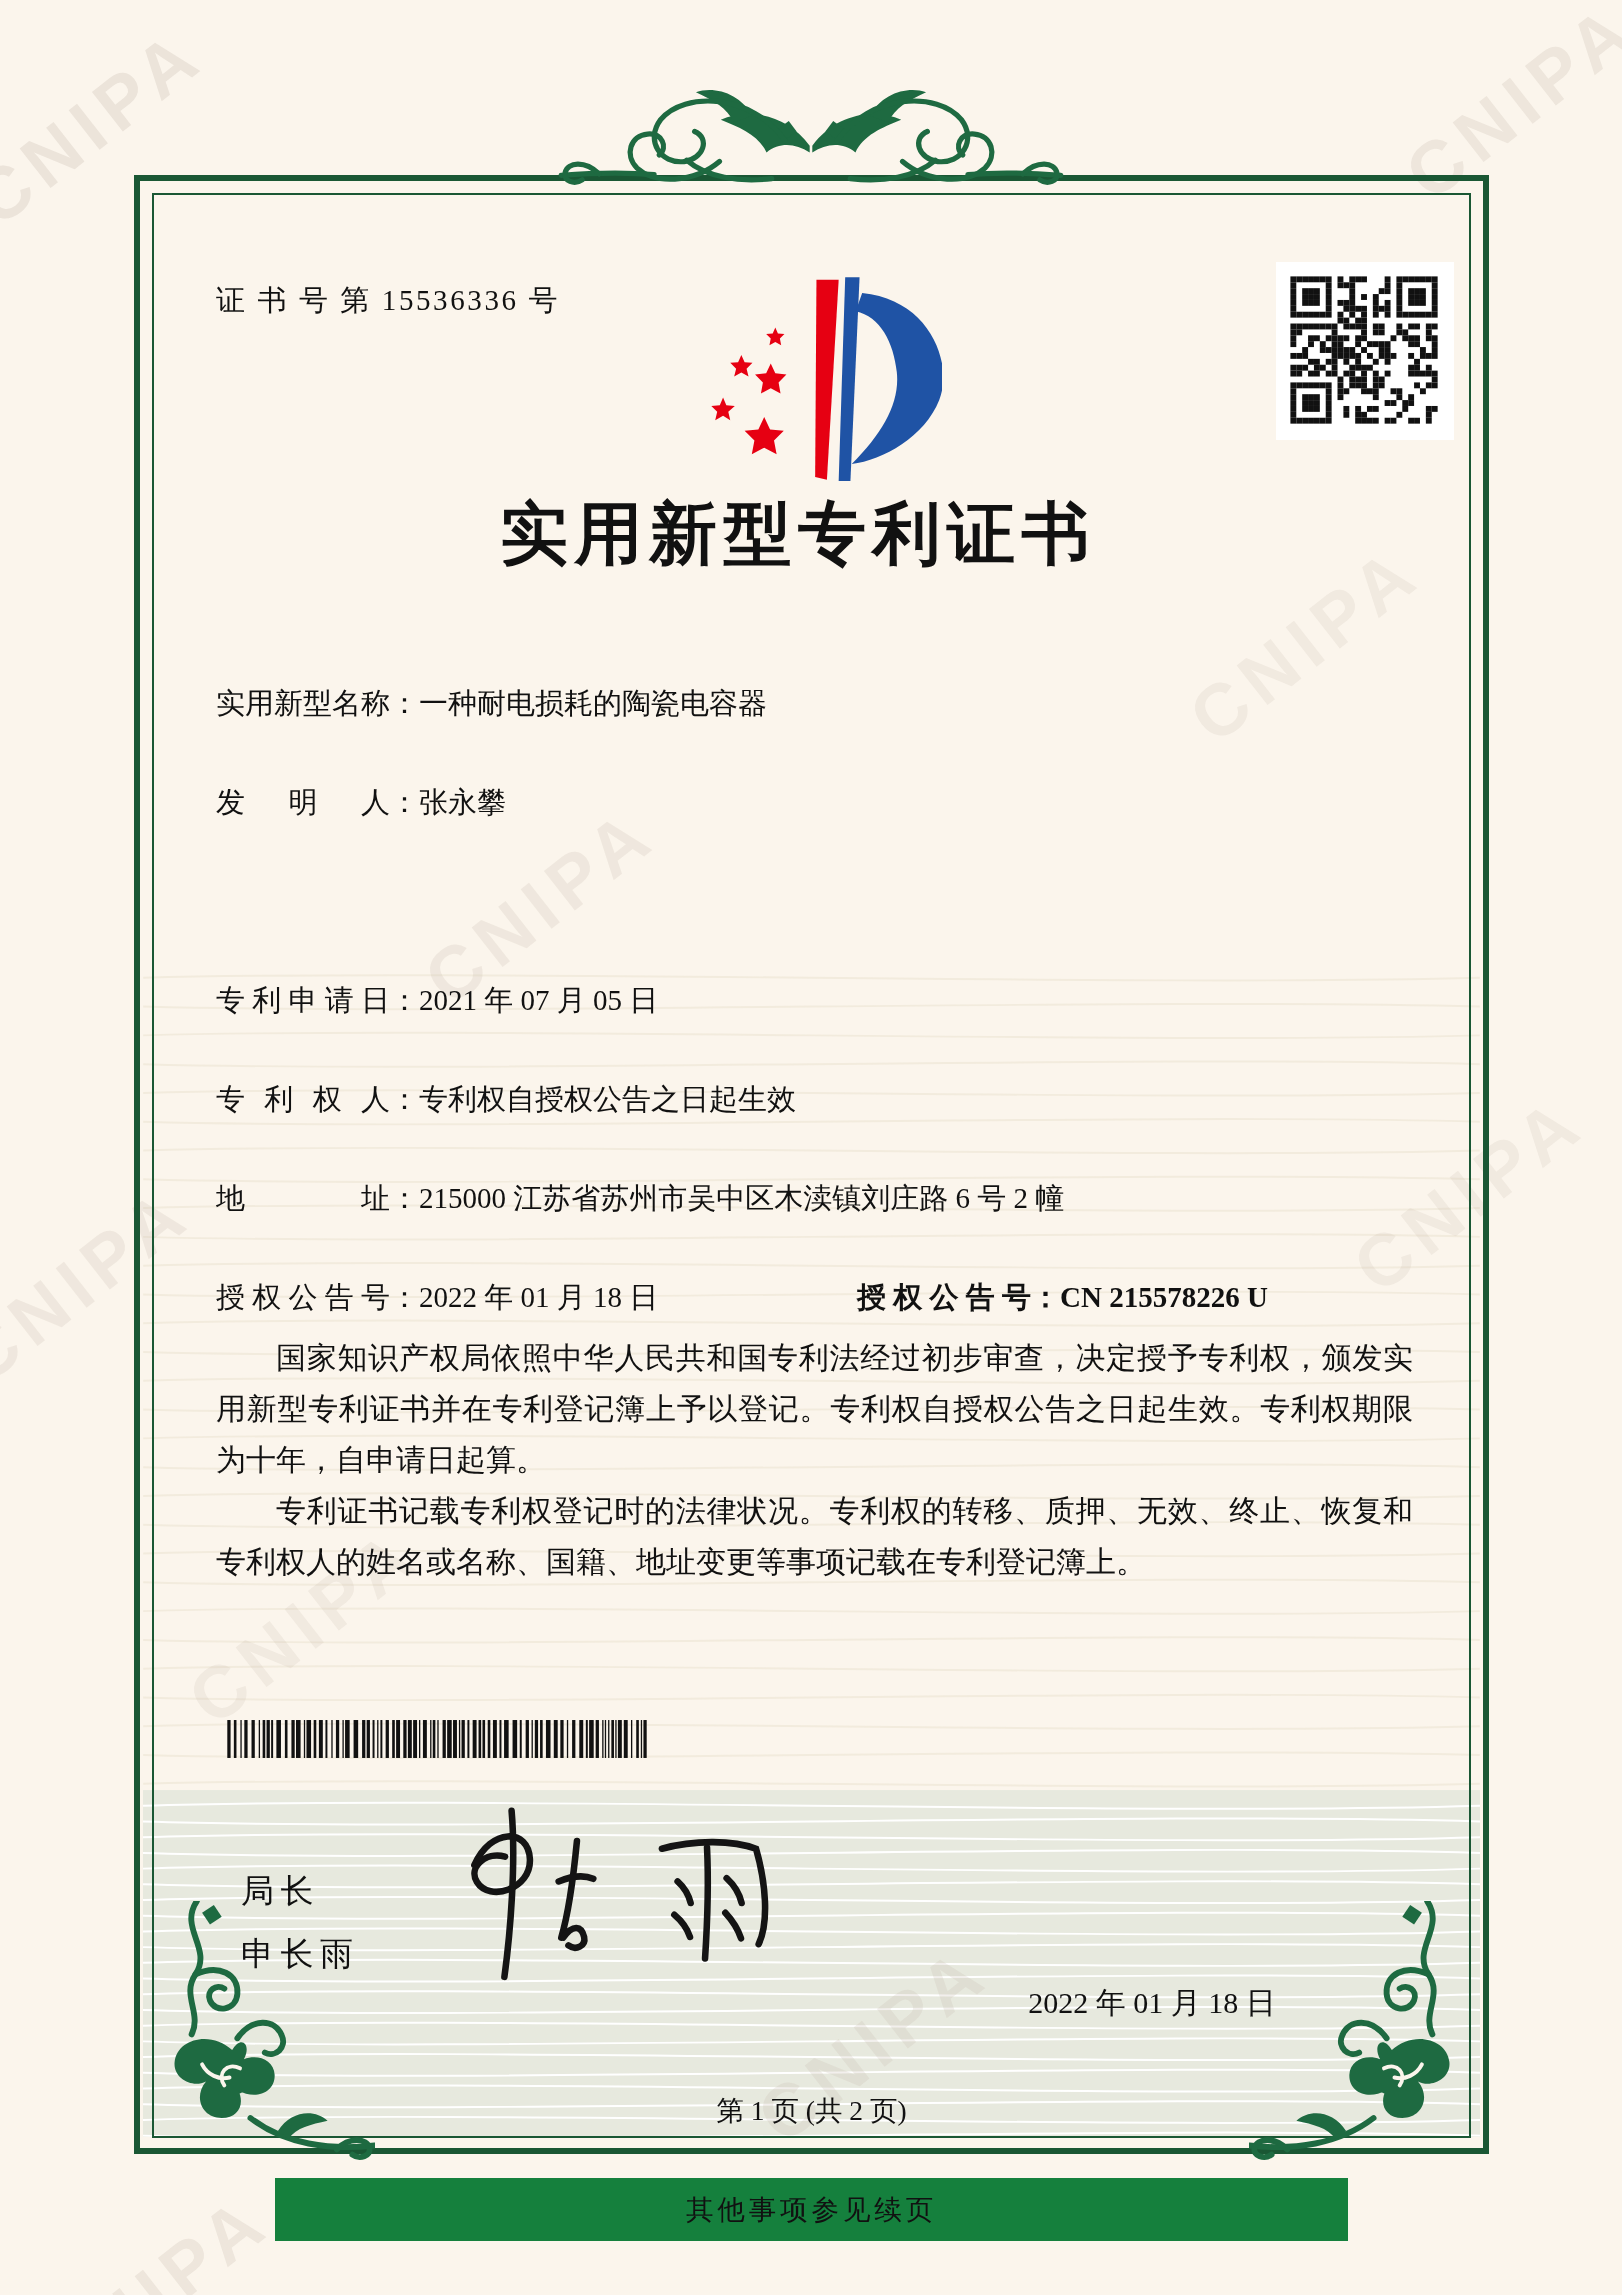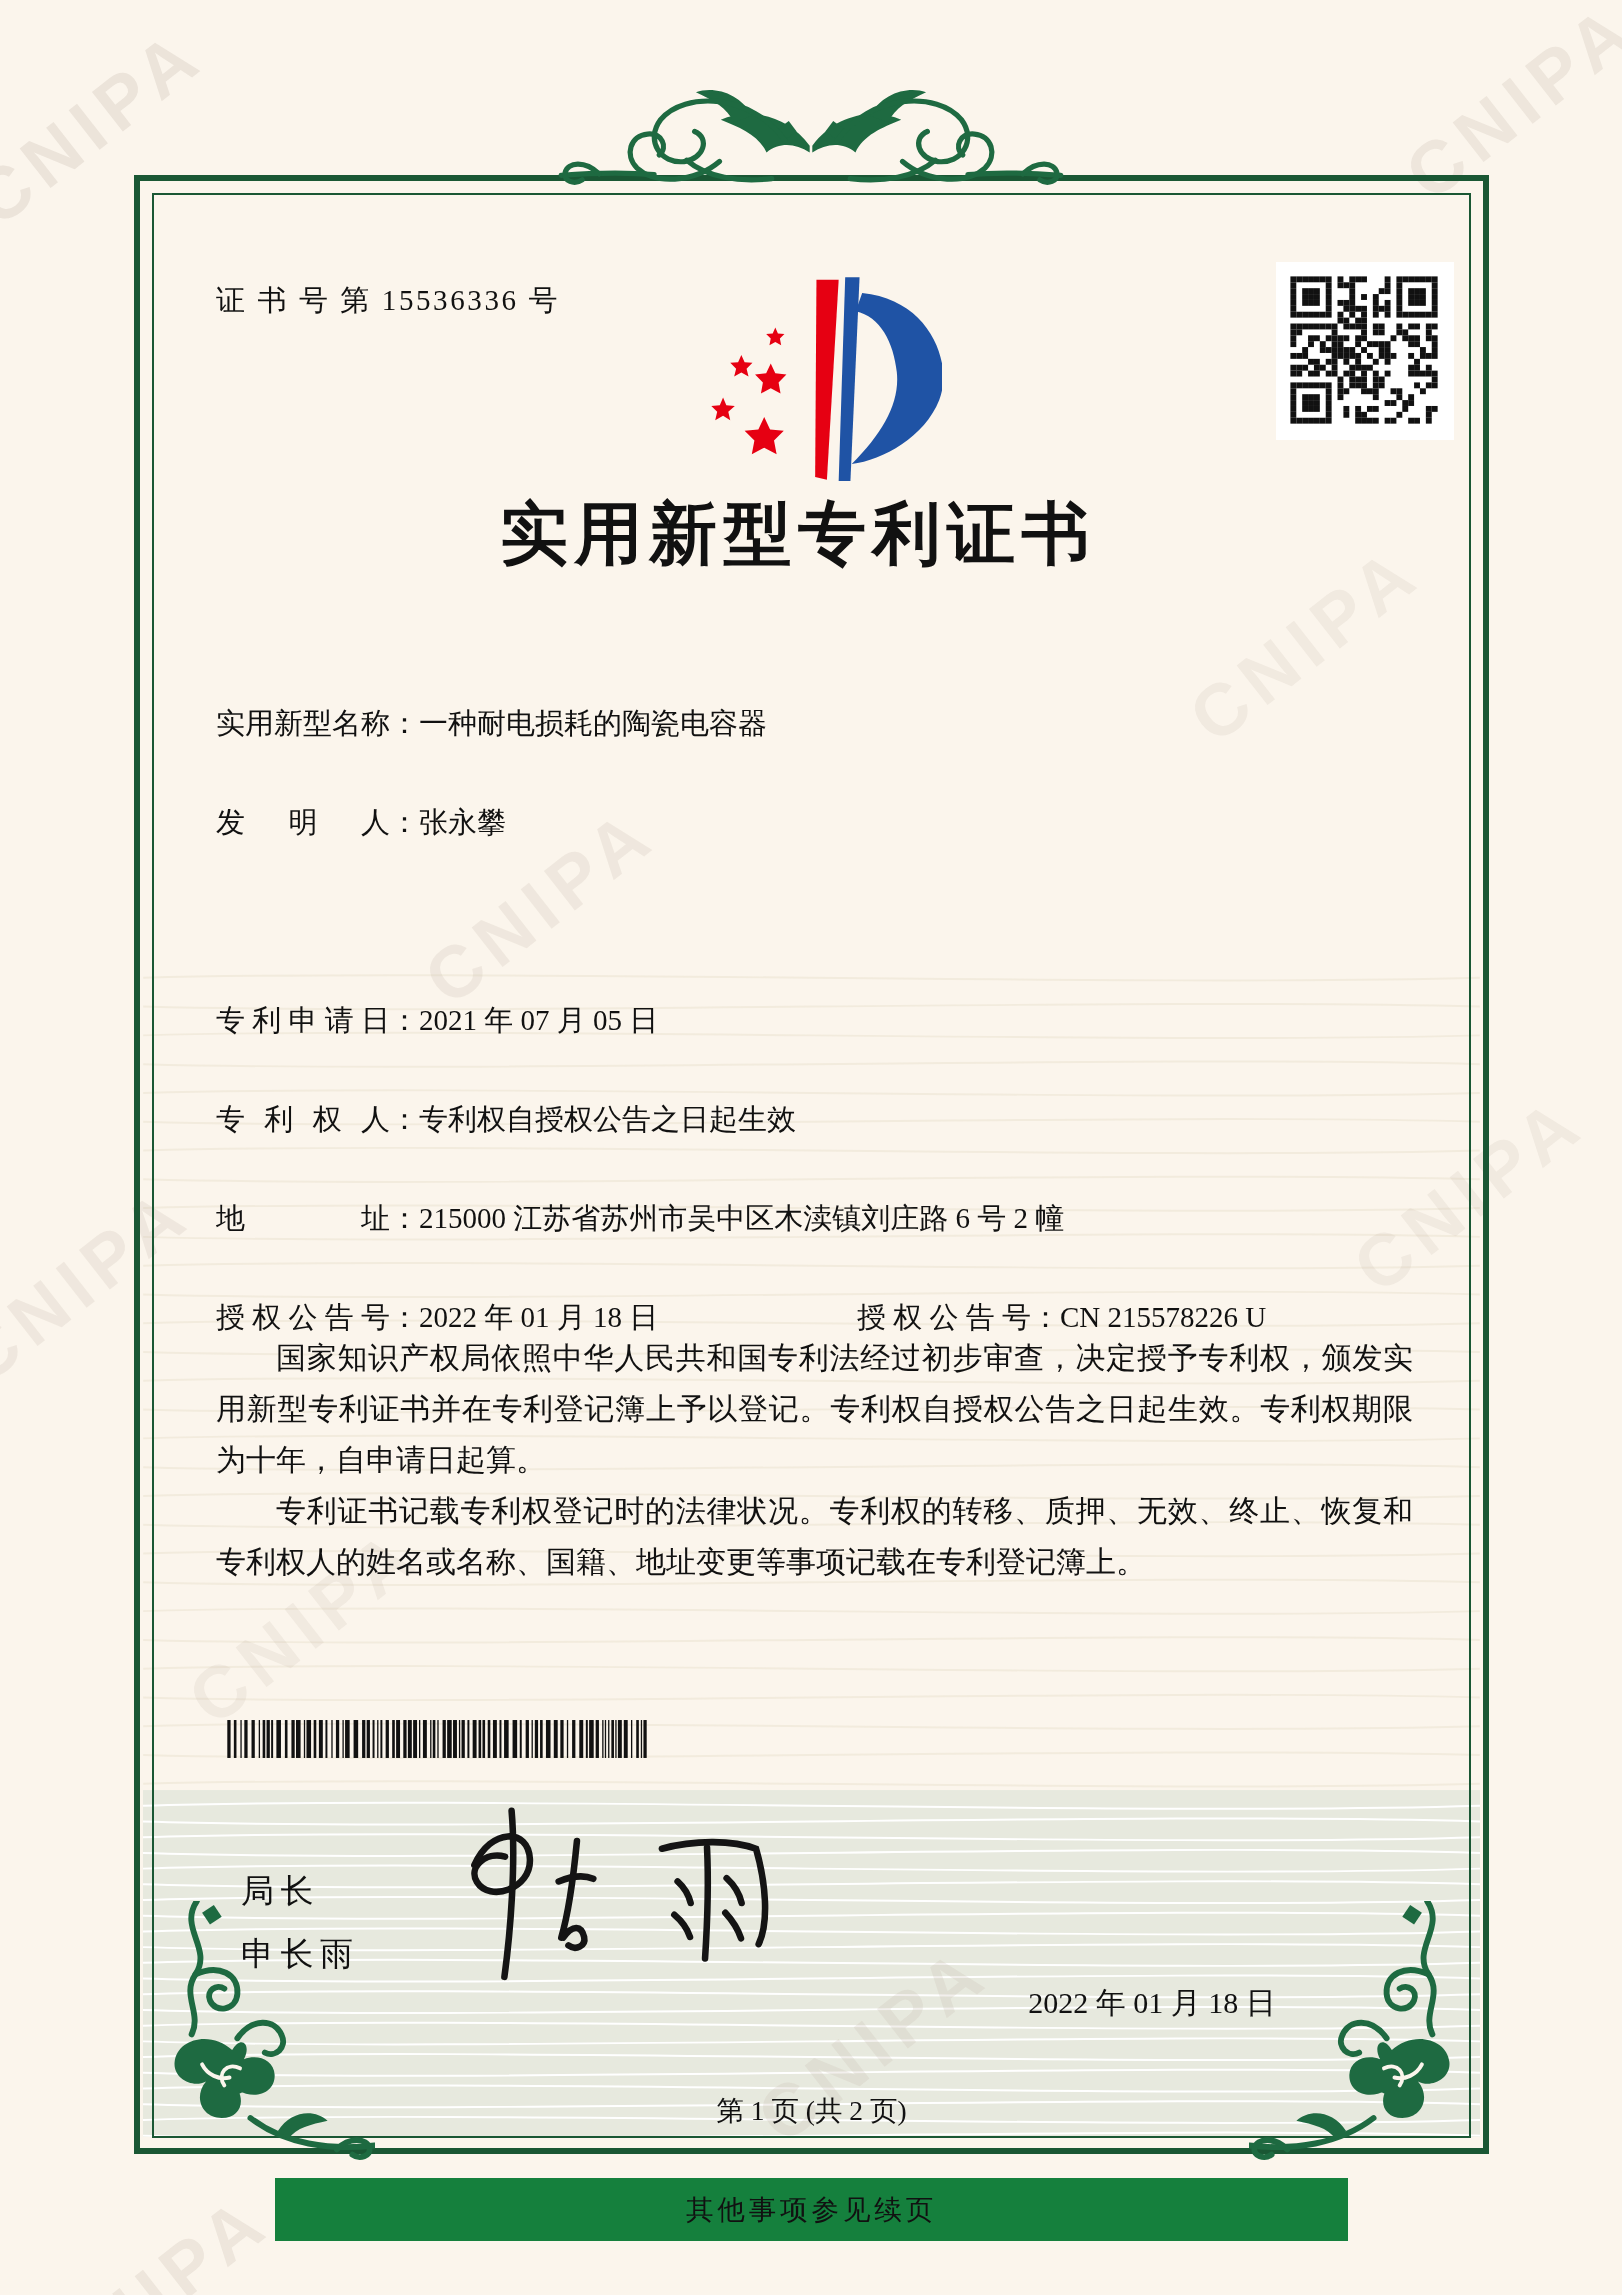--- a/index.html
+++ b/index.html
@@ -35,28 +35,28 @@
   .corner-br { left:1249px; top:1901px; transform:scaleX(-1); }
   
   .cert-no { position:absolute; left:216px; top:281px; font-size:29px; letter-spacing:2.6px; }
   .logo { position:absolute; left:687px; top:272px; width:255px; height:209px; }
   .qr-box { position:absolute; left:1276px; top:262px; width:178px; height:178px; background:#ffffff; }
   .doc-title {
     position:absolute; left:0; top:489px; width:1596px; text-align:center;
     font-size:68px; font-weight:bold; letter-spacing:6.5px;
   }
   
-  .field-row { position:absolute; left:216px; width:1243px; font-size:29px; white-space:nowrap;margin-top:20px; }
+  .field-row { position:absolute; left:216px; width:1243px; font-size:29px; white-space:nowrap; }
   .field-label {
     display:inline-block; width:174px; vertical-align:bottom;
     text-align:justify; text-align-last:justify;
   }
   .field-colon { display:inline-block; }
   .field-value { display:inline-block; }
-  .pair2 { position:absolute; left:641px; top:0; white-space:nowrap; }
+  .pair2 { position:absolute; left:641px; top:0; white-space:nowrap;font-weight:bold; }
   
   .body-text { position:absolute; left:216px; top:1332px; width:1197px; font-size:30px; line-height:51px; text-align:justify; }
   .body-text p { text-indent:2em; }
   
   .barcode { position:absolute; left:226px; top:1720px; width:422px; height:38px; }
   .officer-title { position:absolute; left:241px; top:1857px; font-size:33px; letter-spacing:6.5px;margin-top:12px; }
   .officer-name  { position:absolute; left:241px; top:1932px; font-size:33px; letter-spacing:6.5px; }
   .signature { position:absolute; left:412px; top:1803px; width:458px; height:183px; }
   .grant-date { position:absolute; left:982px; top:1983px; width:340px; text-align:center; font-size:30px; }
   .page-line { position:absolute; left:0; top:2093px; width:1623px; text-align:center; font-size:27.5px; }

